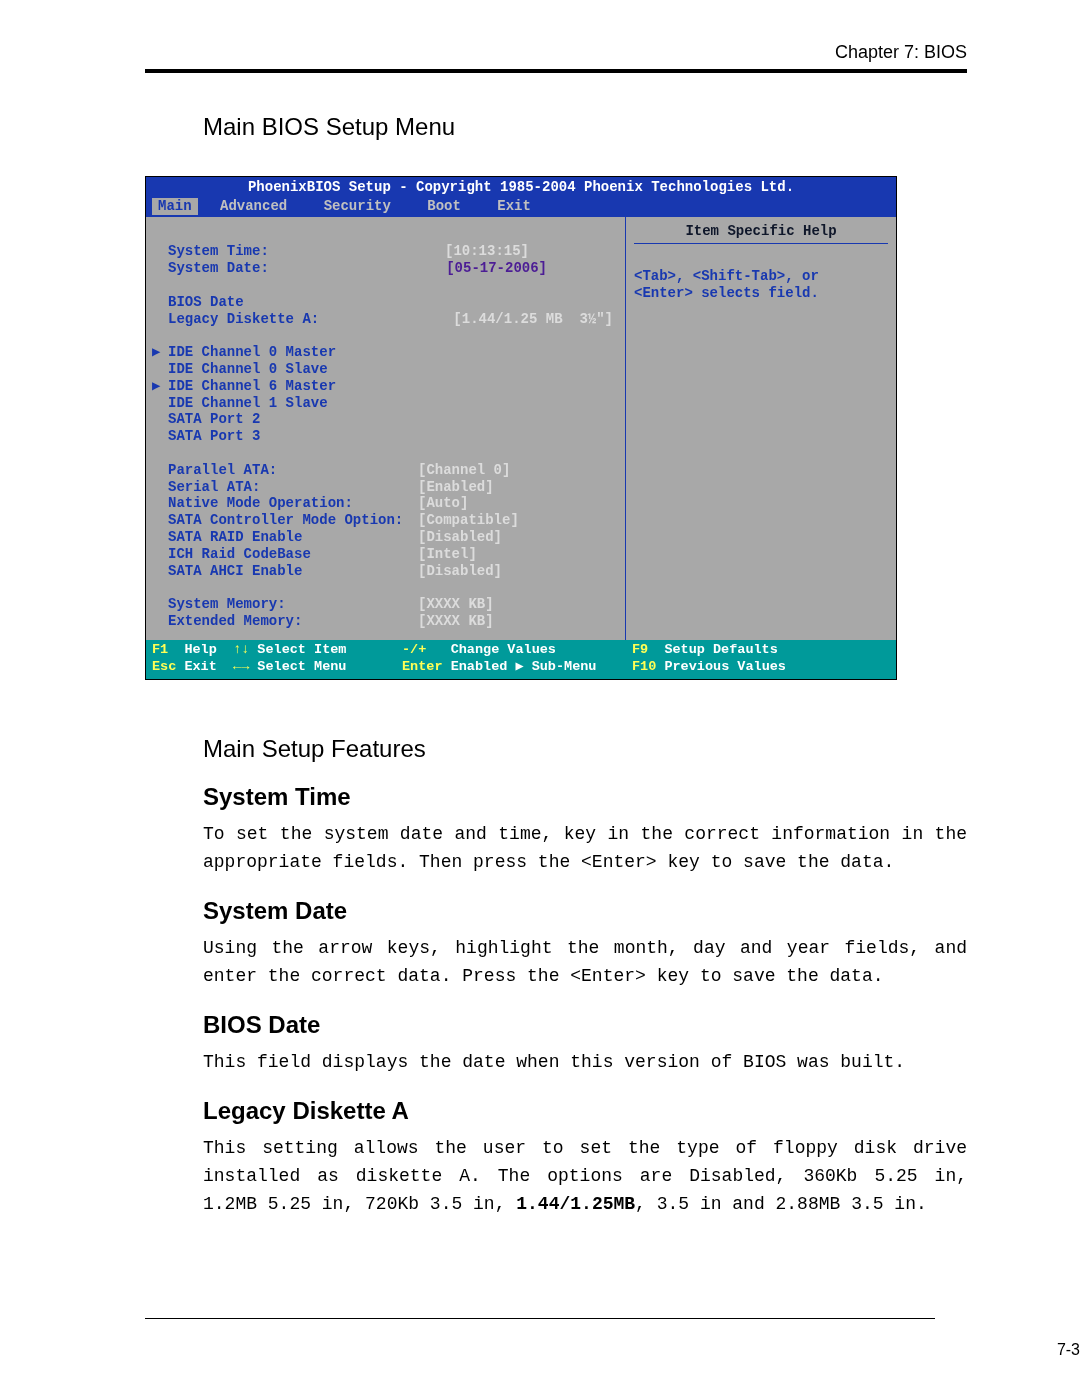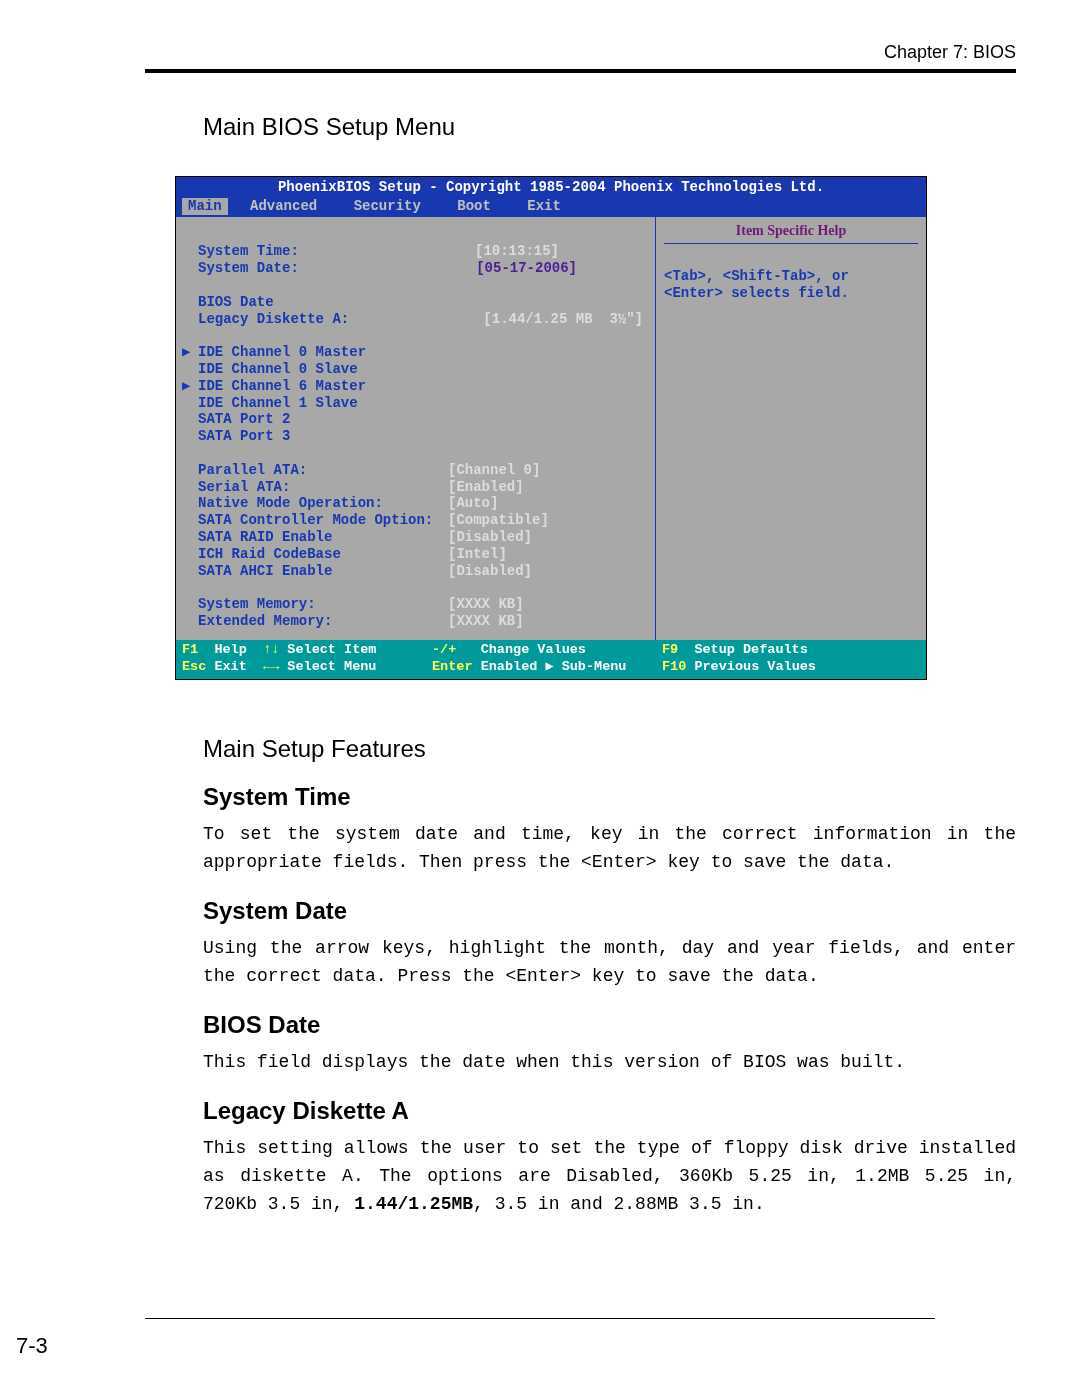--- a/index.html
+++ b/index.html
@@ -5,21 +5,21 @@
   body {
     margin: 0;
     background: #fff;
     font-family: Arial, Helvetica, sans-serif;
     color: #000;
   }
   .page {
     width: 1080px;
     height: 1397px;
     box-sizing: border-box;
-    padding: 42px 64px 0 145px;
+    padding: 42px 113px 0 145px;
     position: relative;
   }
   .chapter-header {
     text-align: right;
     font-size: 18px;
     margin-bottom: 6px;
   }
   .thick-rule {
     border: none;
     border-top: 4px solid #000;
@@ -46,21 +46,20 @@
     font-size: 18px;
     line-height: 1.55;
     margin: 0 0 14px 58px;
     text-align: justify;
   }
   .bold-inline { font-weight: bold; }
 
   
   .bios-box {
     width: 750px;
-    margin-left: 30px;
     font-family: "Courier New", monospace;
     font-size: 14px;
     font-weight: bold;
     line-height: 1.2;
     background: #a8a8a8;
     border: 1px solid #000;
   }
   .bios-title {
     background: #1838b0;
     color: #fff;
@@ -92,26 +91,25 @@
     border-right: 1px solid #1838b0;
   }
   .bios-right {
     flex: 1;
     box-sizing: border-box;
     padding: 6px 8px 10px 8px;
     color: #1838b0;
     border-left: 0;
   }
   .help-title {
-    color: #701a75;
+    color: #0f172a;
     text-align: center;
     border-bottom: 1px solid #1838b0;
     padding-bottom: 4px;
     margin-bottom: 24px;
-    font-family: Liberation Serif, serif;
   }
   .bios-row {
     display: flex;
     white-space: pre;
   }
   .bios-arrow {
     width: 16px;
     display: inline-block;
     color: #1838b0;
   }
@@ -138,22 +136,22 @@
     position: absolute;
     left: 145px;
     right: 145px;
     bottom: 70px;
   }
   .page-number {
     position: absolute;
     left: 16px;
     right: 0;
     bottom: 38px;
-    text-align: left;
-    font-size: 22px;
+    text-align: right;
+    font-size: 16px;
   }
 </style>
 </head>
 <body>
 
 <div class="page">
 
   <div class="chapter-header">Chapter 7: BIOS</div>
   <hr class="thick-rule">
 

